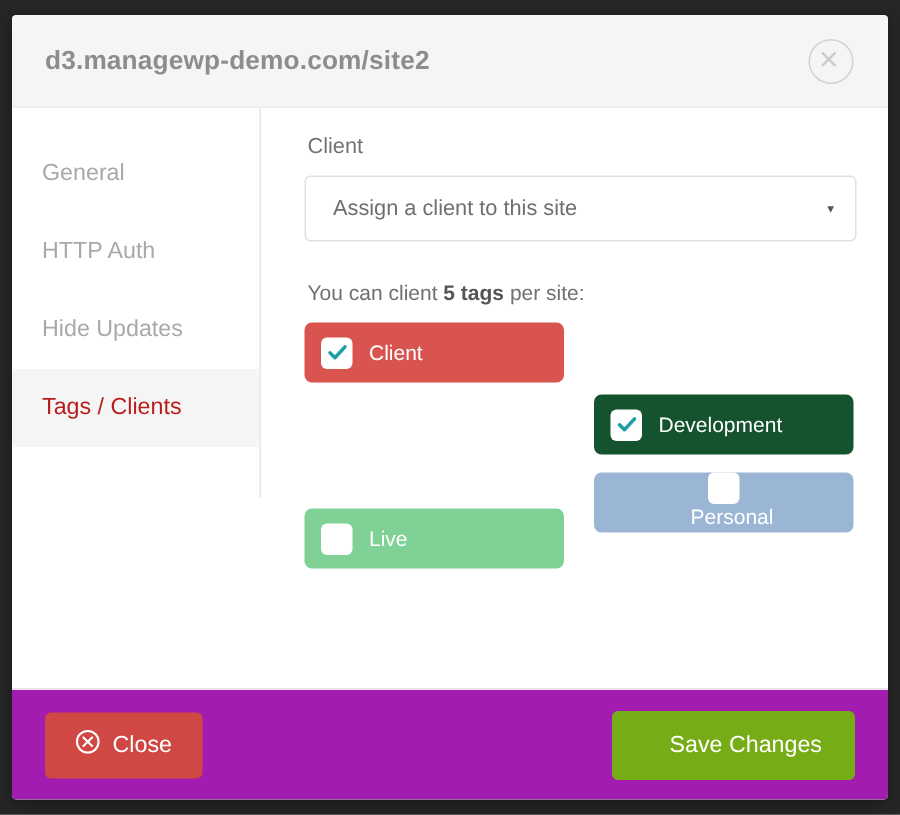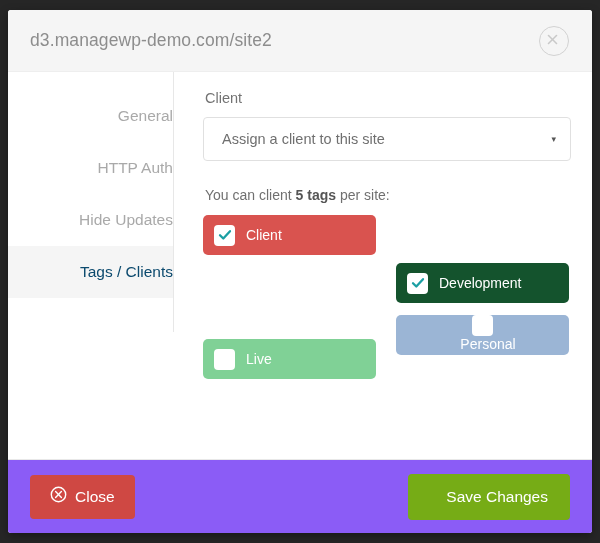--- a/index.html
+++ b/index.html
@@ -44,21 +44,21 @@
     display: flex;
     align-items: center;
     padding: 0 22px;
     box-sizing: border-box;
     position: relative;
   }
   #modal-title {
     font-size: 17.5px;
     color: #8d8d8d;
     letter-spacing: .1px;
-    font-weight: 400;
+    font-weight: 700;
     white-space: nowrap;
   }
   #close-x-icon {
     position: absolute;
     right: 23px;
     top: 50%;
     transform: translateY(-50%);
     width: 28px;
     height: 28px;
     border-radius: 50%;
@@ -88,25 +88,24 @@
   .sidebar-item {
     height: 52px;
     display: flex;
     align-items: center;
     padding-left: 20px;
     box-sizing: border-box;
     font-size: 15.5px;
     color: #a9a9a9;
     cursor: pointer;
     white-space: nowrap;
-    justify-content: flex-end;
   }
   .sidebar-item.active {
     background: #f5f5f5;
-    color: #0c4a6e;
+    color: #b91c1c;
   }
 
   #sidebar-divider {
     width: 1px;
     background: #e7e7e7;
     flex: 0 0 1px;
     height: 260px;
     margin-top: 0;
   }
 
@@ -183,21 +182,21 @@
     align-items: center;
     justify-content: center;
   }
   .tag-checkbox svg { display: block; }
   .tag-label { white-space: nowrap; }
 
   
   #modal-footer {
     flex: 0 0 74px;
     height: 74px;
-    background: #8b5cf6;
+    background: #a21caf;
     border-top: 1px solid #e8e8e8;
     display: flex;
     align-items: center;
     justify-content: space-between;
     padding: 0 22px;
     box-sizing: border-box;
   }
   .btn {
     border: none;
     border-radius: 4px;

